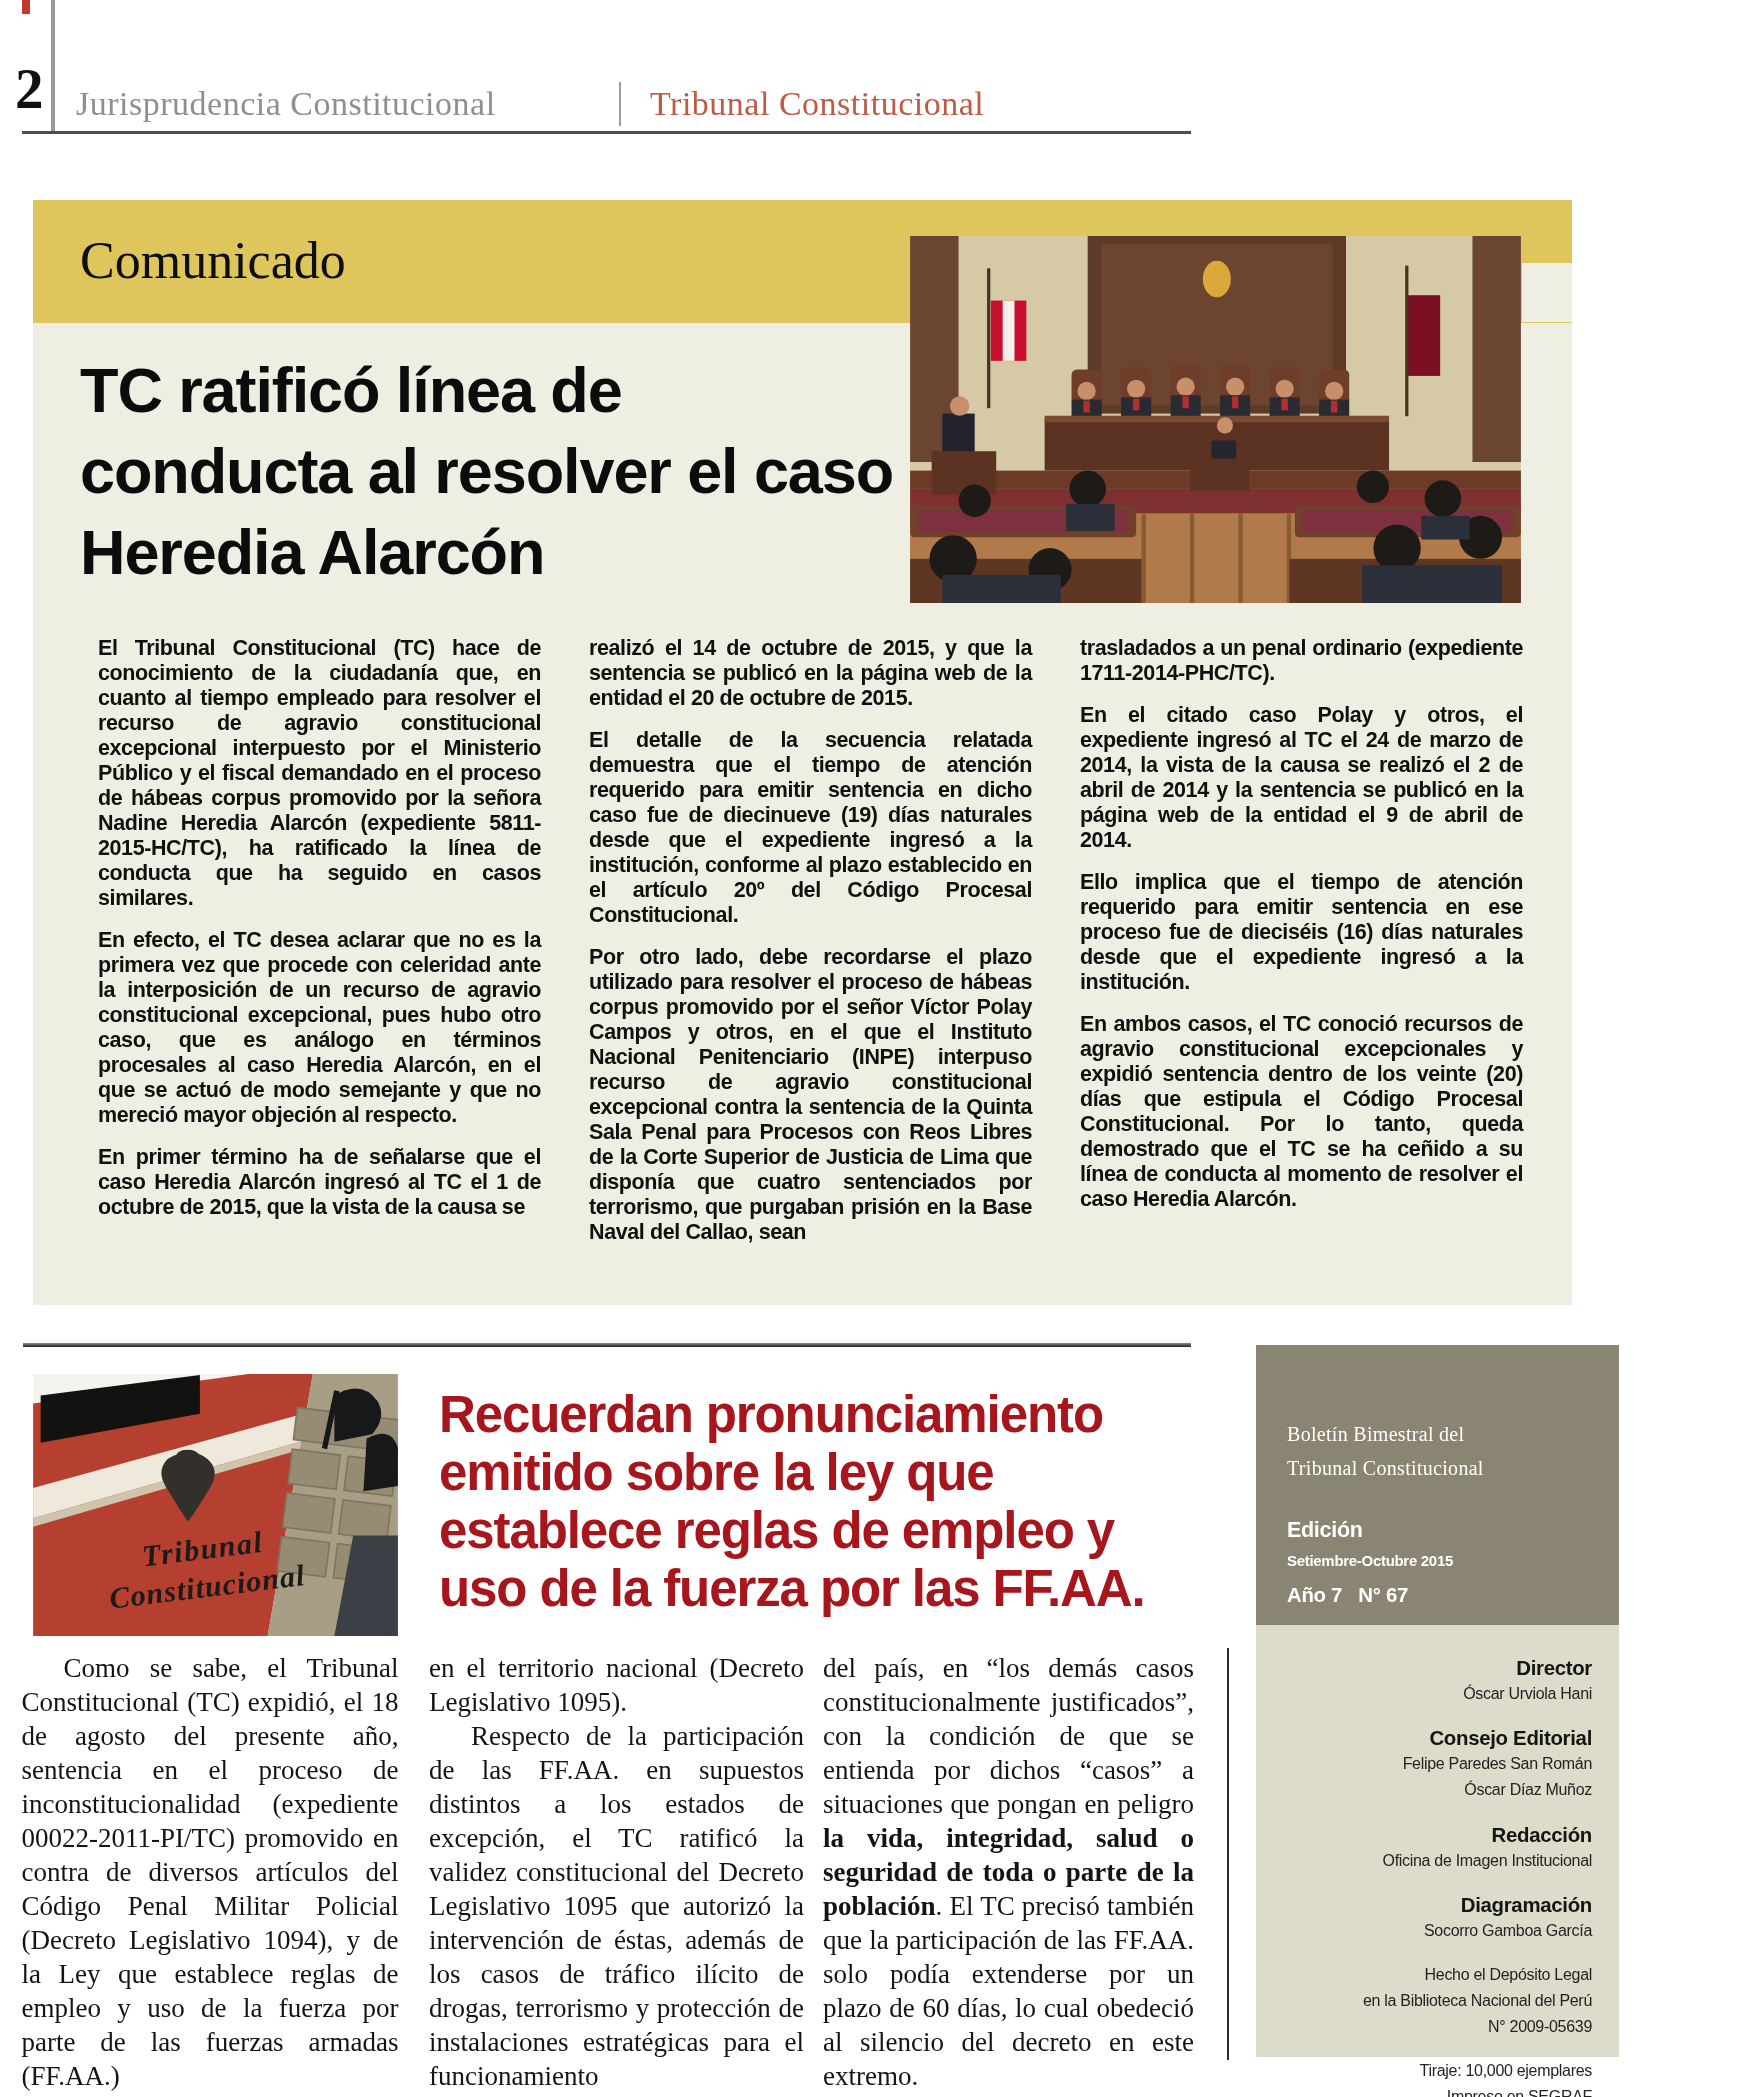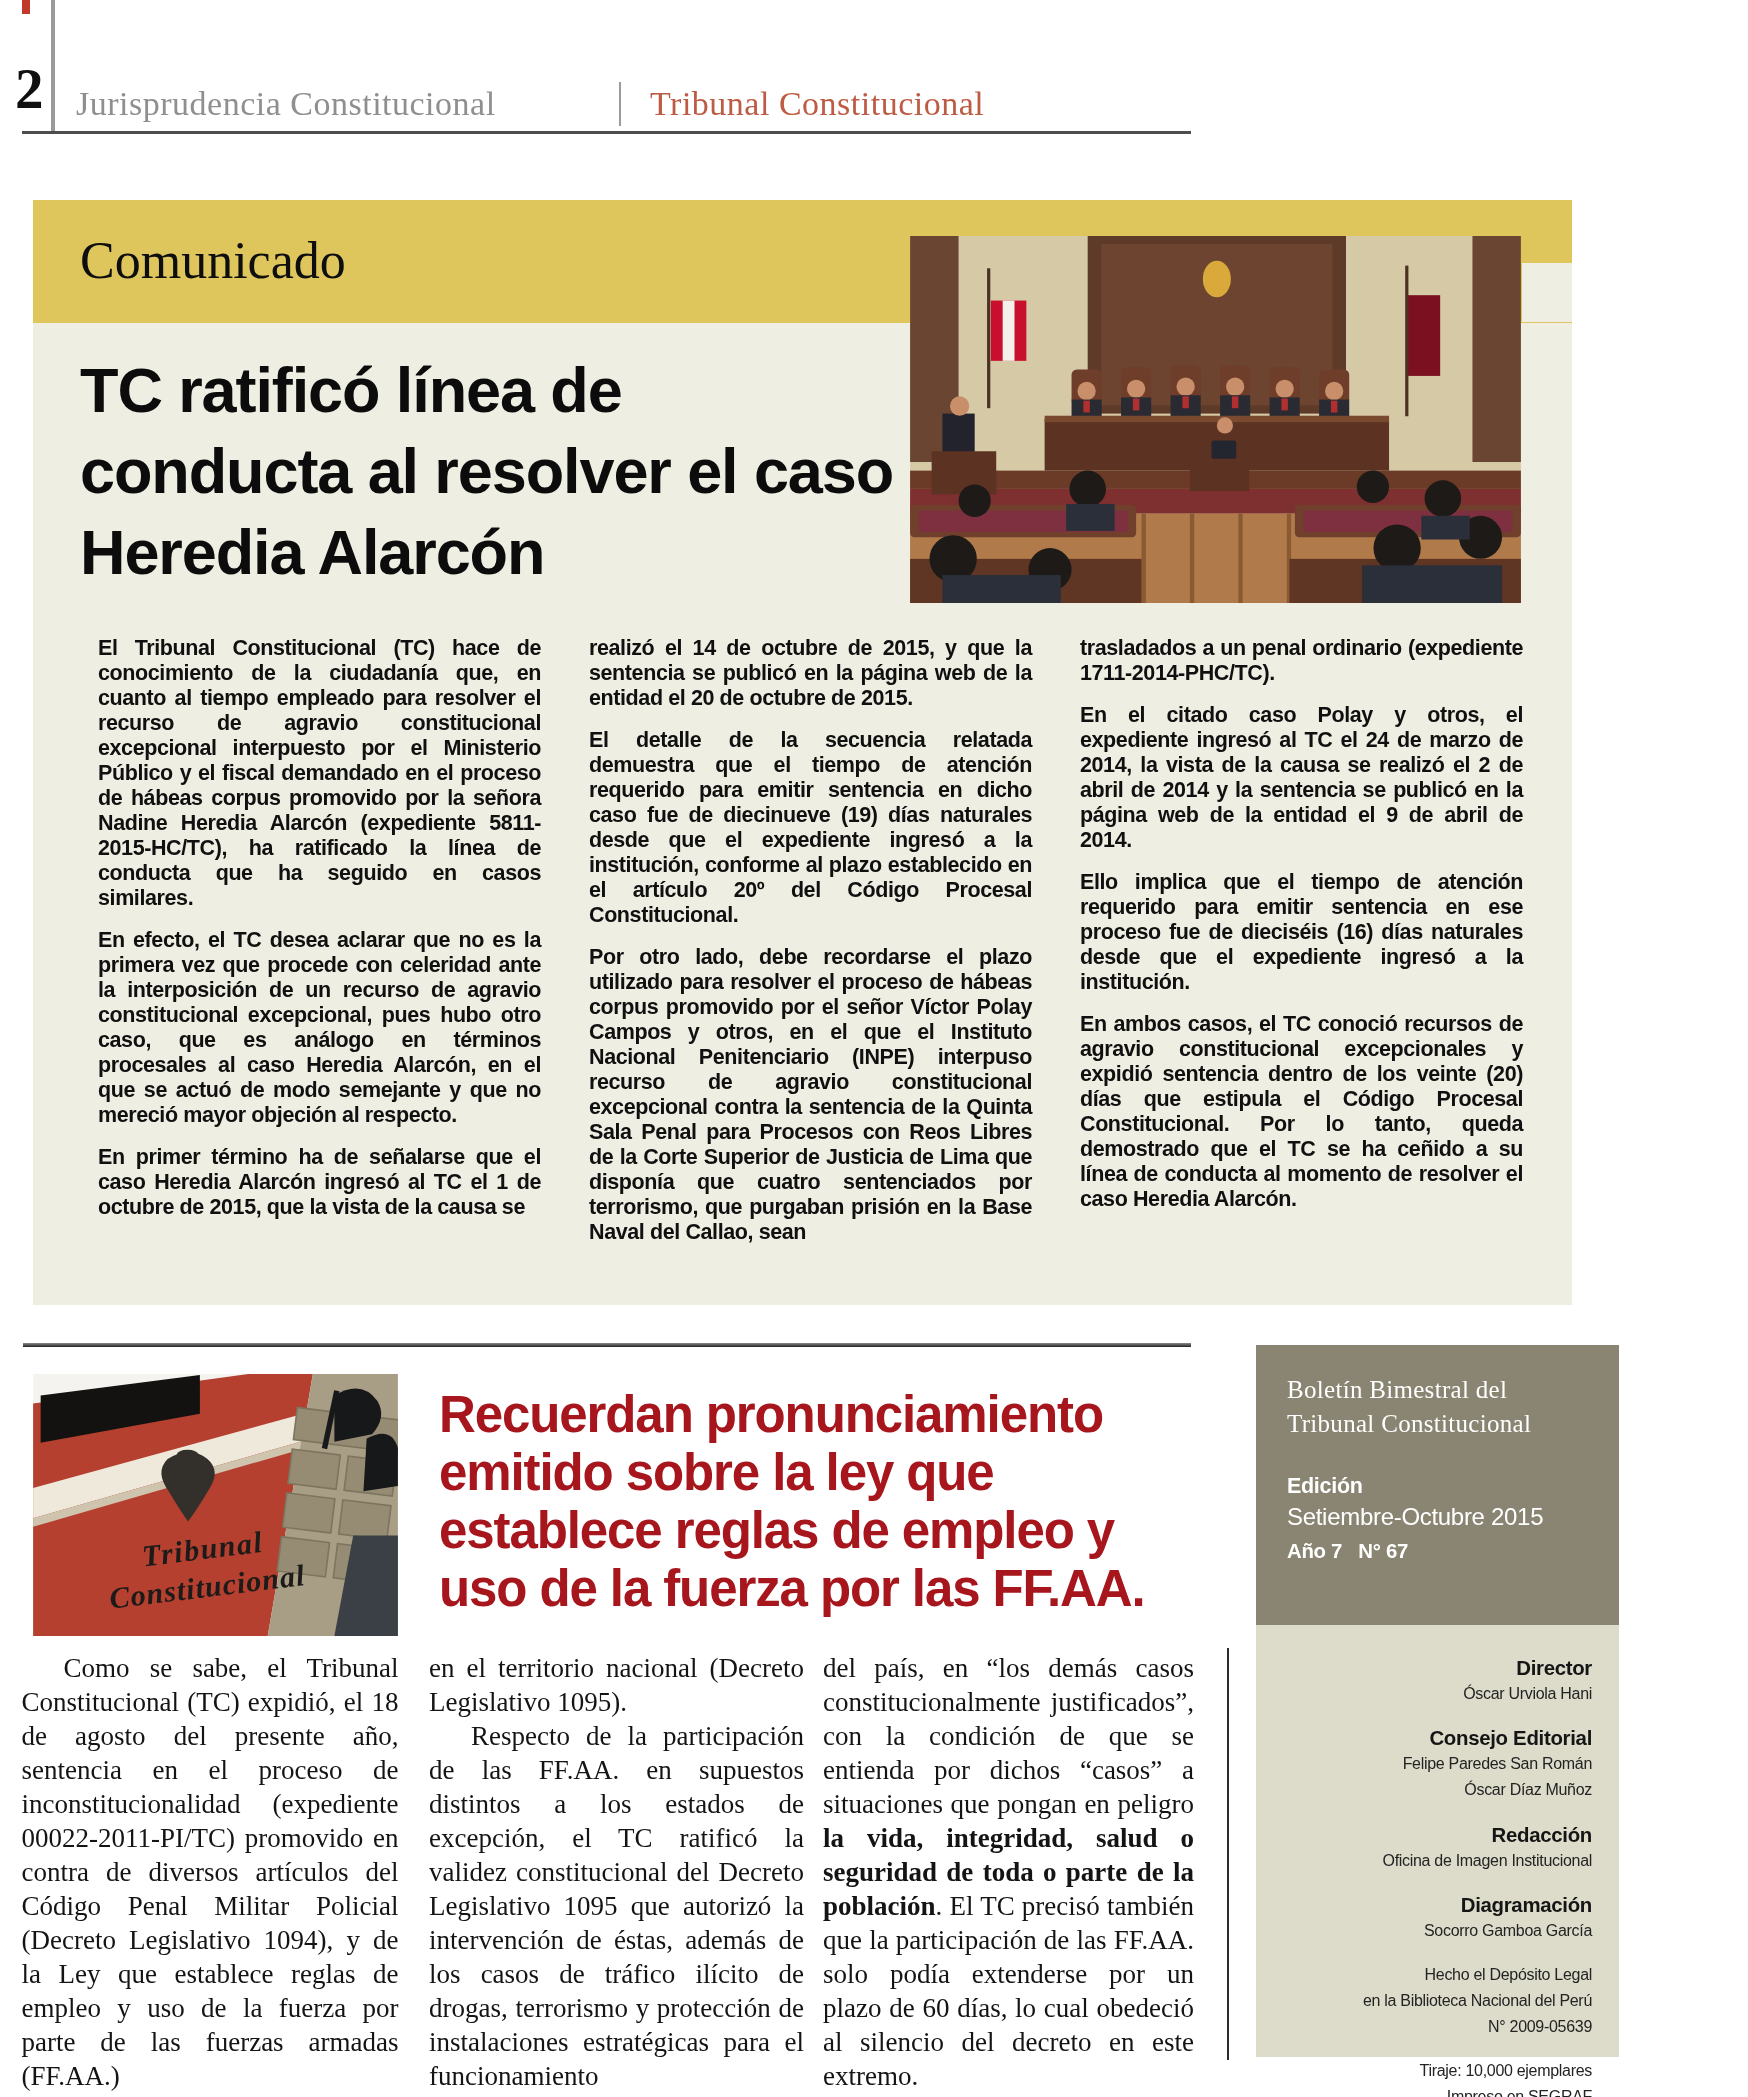--- a/index.html
+++ b/index.html
@@ -53,23 +53,23 @@
         -webkit-hyphens:auto;hyphens:auto;}
   .bcol p{margin:0;}
   .bcol p.indent{text-indent:42px;}
   .bc1{left:21.5px;width:377px;} .bc2{left:429px;width:375px;} .bc3{left:823px;width:371px;}
   .bold-run{font-weight:bold;}
   .col-rule{position:absolute;left:1227px;top:1648px;width:2.2px;height:412px;background:#2b2b2b;}
 
   
   .sidebar-top{position:absolute;left:1256px;top:1345px;width:363px;height:280px;background:#8a8572;
                box-sizing:border-box;padding:28px 27px 0 31px;color:#ffffff;}
-  .sb-title{font-family:"Liberation Serif",serif;font-size:25px;line-height:34px;letter-spacing:0.3px;}
+  .sb-title{font-family:"Liberation Serif",serif;font-size:20px;line-height:34px;letter-spacing:0.3px;margin-top:44px;}
   .sb-edition-label{margin-top:32px;font-weight:bold;font-size:21.5px;line-height:27px;letter-spacing:-0.3px;}
-  .sb-edition-value{margin-top:4.3px;font-weight:normal;font-size:24px;line-height:26px;letter-spacing:-0.3px;}
+  .sb-edition-value{margin-top:4.3px;font-weight:bold;font-size:15px;line-height:26px;letter-spacing:-0.3px;}
   .sb-edition-issue{margin-top:7.5px;font-weight:bold;font-size:20.4px;line-height:26px;
                     letter-spacing:-0.3px;white-space:pre-wrap;}
   .sidebar-bottom{position:absolute;left:1256px;top:1625px;width:363px;height:432px;background:#dddccb;
                   box-sizing:border-box;padding:30px 27px 0 31px;color:#1b1b1b;text-align:right;}
   .sb-group{margin-bottom:18.3px;}
   .sb-label{font-weight:bold;font-size:20.4px;line-height:26px;letter-spacing:-0.3px;color:#151515;}
   .sb-value{font-size:16px;line-height:26px;letter-spacing:-0.3px;color:#232323;}
 </style>
 </head>
 <body>

